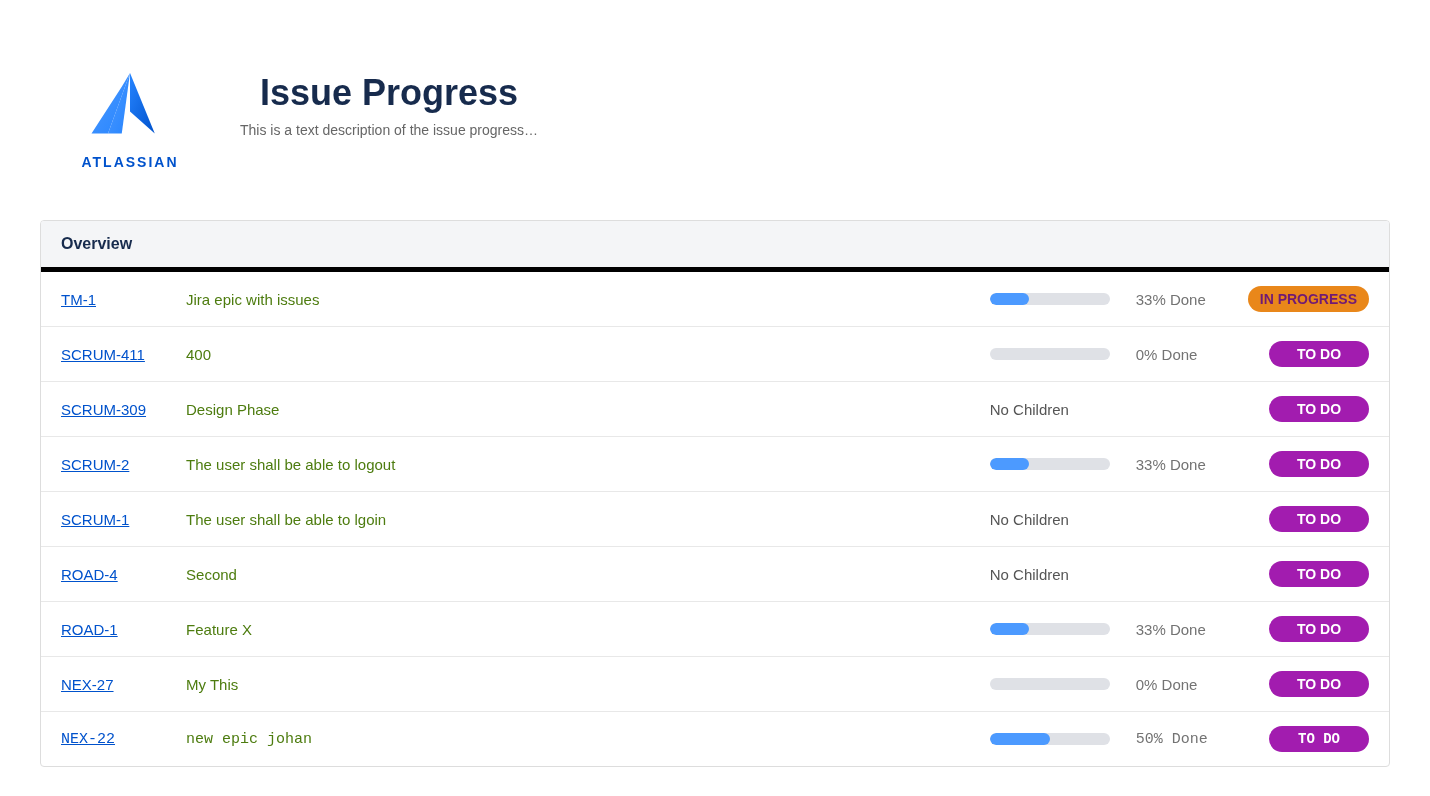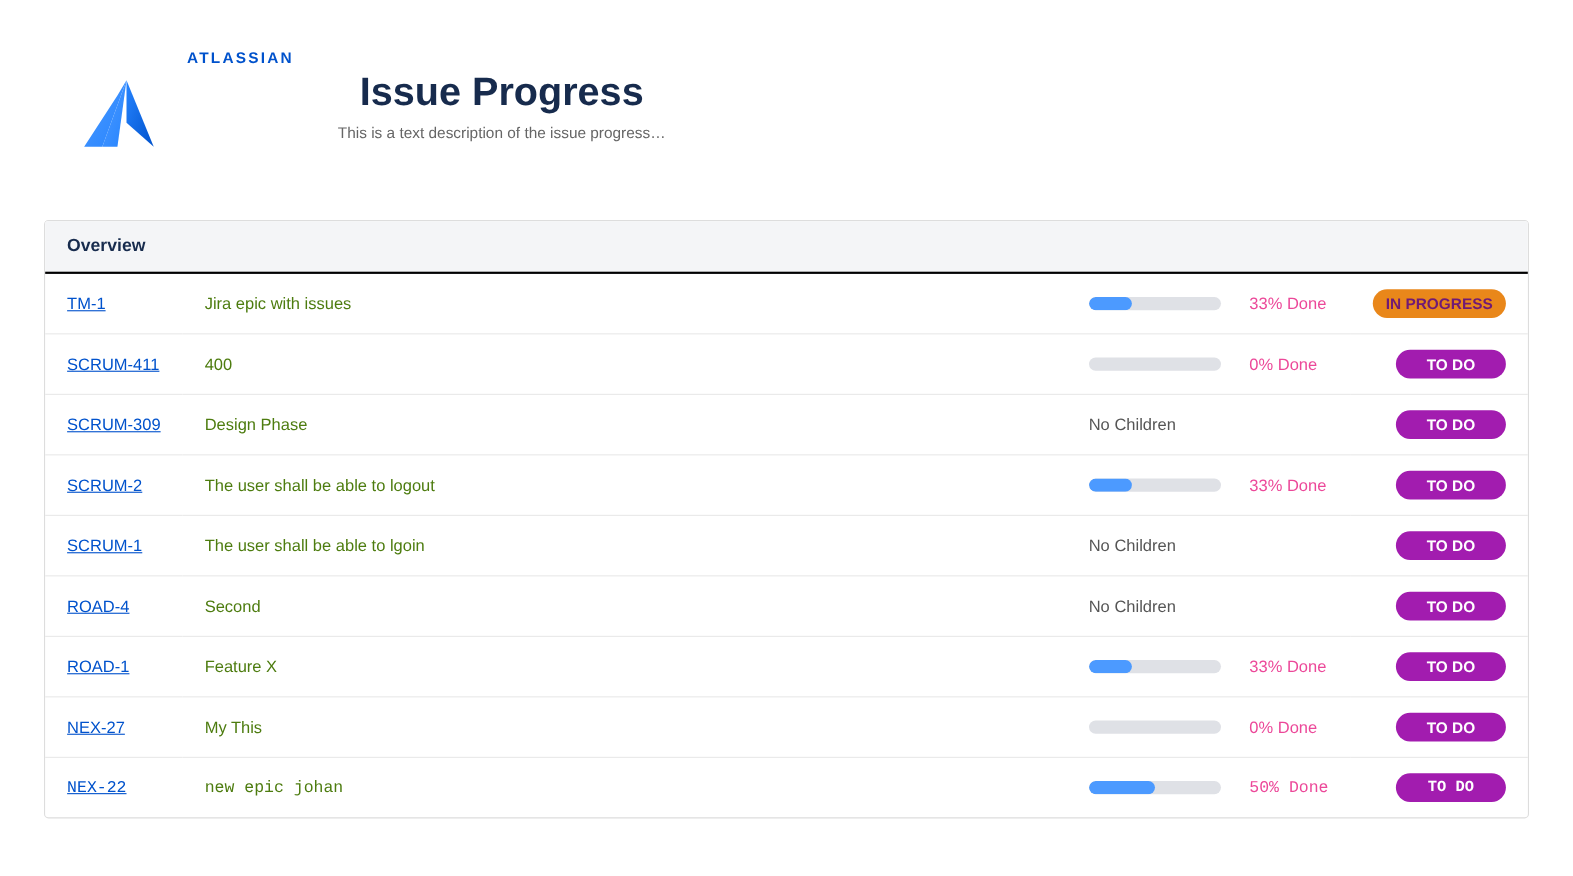--- a/index.html
+++ b/index.html
@@ -10,22 +10,22 @@
       padding: 0;
     }
     .header {
       display: flex;
       align-items: center;
       padding: 40px 60px 30px 60px;
       gap: 40px;
     }
     .logo-container {
       display: flex;
-      flex-direction: row;
-      align-items: flex-start;
+      flex-direction: column;
+      align-items: center;
       min-width: 140px;
     }
     .logo-svg {
       width: 110px;
       height: 110px;
     }
     .logo-text {
       font-size: 14px;
       font-weight: 700;
       color: #0052CC;
@@ -52,21 +52,21 @@
       border: 1px solid #ddd;
       border-radius: 4px;
       overflow: hidden;
     }
     .table-header {
       background: #f4f5f7;
       padding: 14px 20px;
       font-size: 16px;
       font-weight: 700;
       color: #172B4D;
-      border-bottom: 2px solid #000000;
+      border-bottom: 5px solid #000000;
     }
     table {
       width: 100%;
       border-collapse: collapse;
     }
     tbody tr {
       border-bottom: 1px solid #e8e8e8;
     }
     tbody tr:last-child {
       border-bottom: none;
@@ -100,21 +100,21 @@
       border-radius: 6px;
       overflow: hidden;
       flex-shrink: 0;
     }
     .progress-bar-fill {
       height: 100%;
       background: #4C9AFF;
       border-radius: 6px;
     }
     .progress-text {
-      color: #ec4899;
+      color: #737373;
       font-size: 15px;
       white-space: nowrap;
       margin-left: 16px;
     }
     .no-children {
       color: #555;
       font-size: 15px;
     }
     .status-badge {
       display: inline-block;

